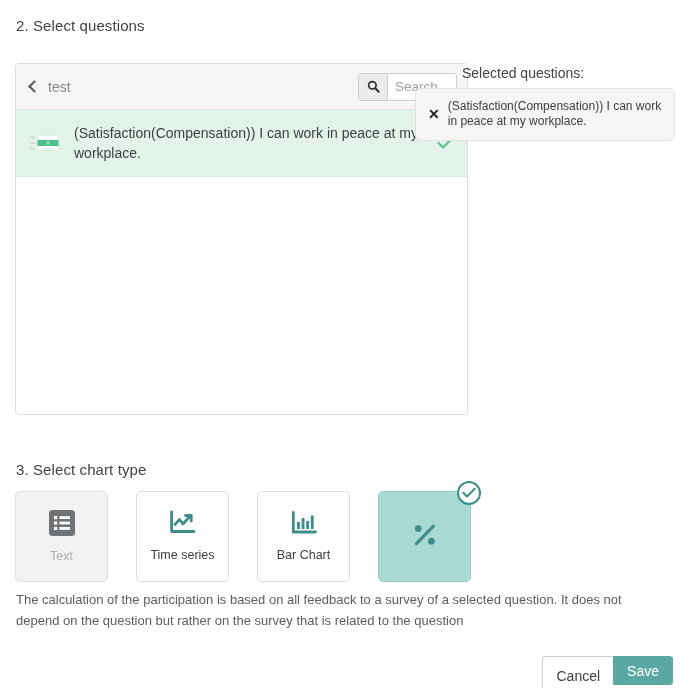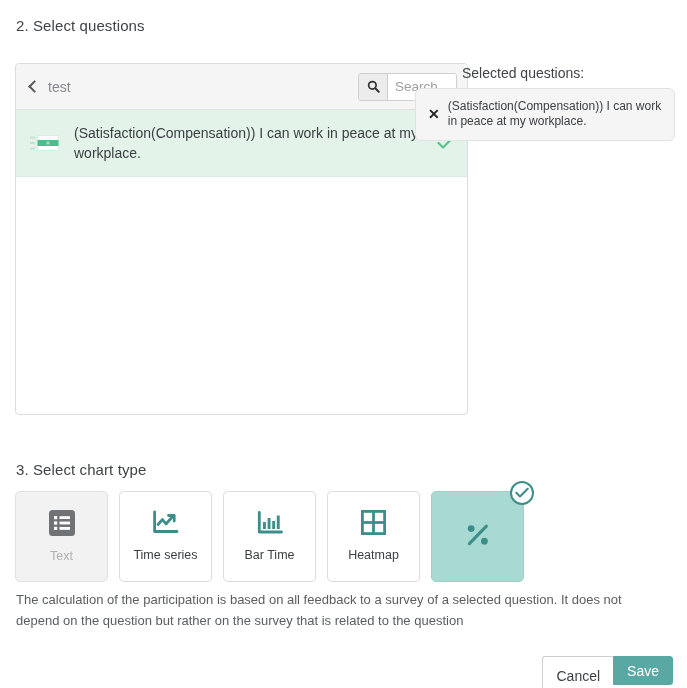--- a/index.html
+++ b/index.html
@@ -157,21 +157,21 @@
     color: #3c4043;
   }
 
   
   #chart-cards {
     position: absolute;
     left: 15px;
     top: 491px;
     width: 624px;
     display: flex;
-    gap: 11px;
+    gap: 28px;
   }
   .chart-card {
     position: relative;
     width: 93px;
     height: 91px;
     border: 1px solid #dcdcdc;
     border-radius: 5px;
     background: #ffffff;
     display: flex;
     flex-direction: column;
@@ -344,33 +344,23 @@
   <div class="chart-card">
     <span>
       <svg width="26" height="24" viewBox="0 0 26 24" aria-hidden="true">
         <polyline points="2.3,1.5 2.3,21 24.5,21" fill="none" stroke="#3d8e8a" stroke-width="2.8" stroke-linecap="round" stroke-linejoin="round"></polyline>
         <rect x="6" y="11" width="2.9" height="7" fill="#3d8e8a"></rect>
         <rect x="10.6" y="7" width="2.9" height="11" fill="#3d8e8a"></rect>
         <rect x="15.2" y="10" width="2.9" height="8" fill="#3d8e8a"></rect>
         <rect x="19.8" y="4.5" width="2.9" height="13.5" fill="#3d8e8a"></rect>
       </svg>
     </span>
-    <span class="card-label">Bar Time</span>
-  </div>
-
-  <div class="chart-card">
-    <span>
-      <svg width="25" height="25" viewBox="0 0 25 25" aria-hidden="true">
-        <rect x="1.4" y="1.4" width="22.2" height="22.2" fill="none" stroke="#3d8e8a" stroke-width="2.8"></rect>
-        <line x1="12.5" y1="1.4" x2="12.5" y2="23.6" stroke="#3d8e8a" stroke-width="2.8"></line>
-        <line x1="1.4" y1="12.5" x2="23.6" y2="12.5" stroke="#3d8e8a" stroke-width="2.8"></line>
-      </svg>
-    </span>
-    <span class="card-label">Heatmap</span>
-  </div>
+    <span class="card-label">Bar Chart</span>
+  </div>
+
 
   <div class="chart-card selected">
     <span class="card-check-badge">
       <svg width="14" height="12" viewBox="0 0 14 12" aria-hidden="true">
         <polyline points="1.3,5.8 5,9.5 12.7,1.8" fill="none" stroke="#3d8e8a" stroke-width="2.1" stroke-linecap="round" stroke-linejoin="round"></polyline>
       </svg>
     </span>
     <span>
       <svg width="26" height="26" viewBox="0 0 26 26" aria-hidden="true">
         <circle cx="6.2" cy="6.6" r="3.4" fill="#3d8e8a"></circle>

